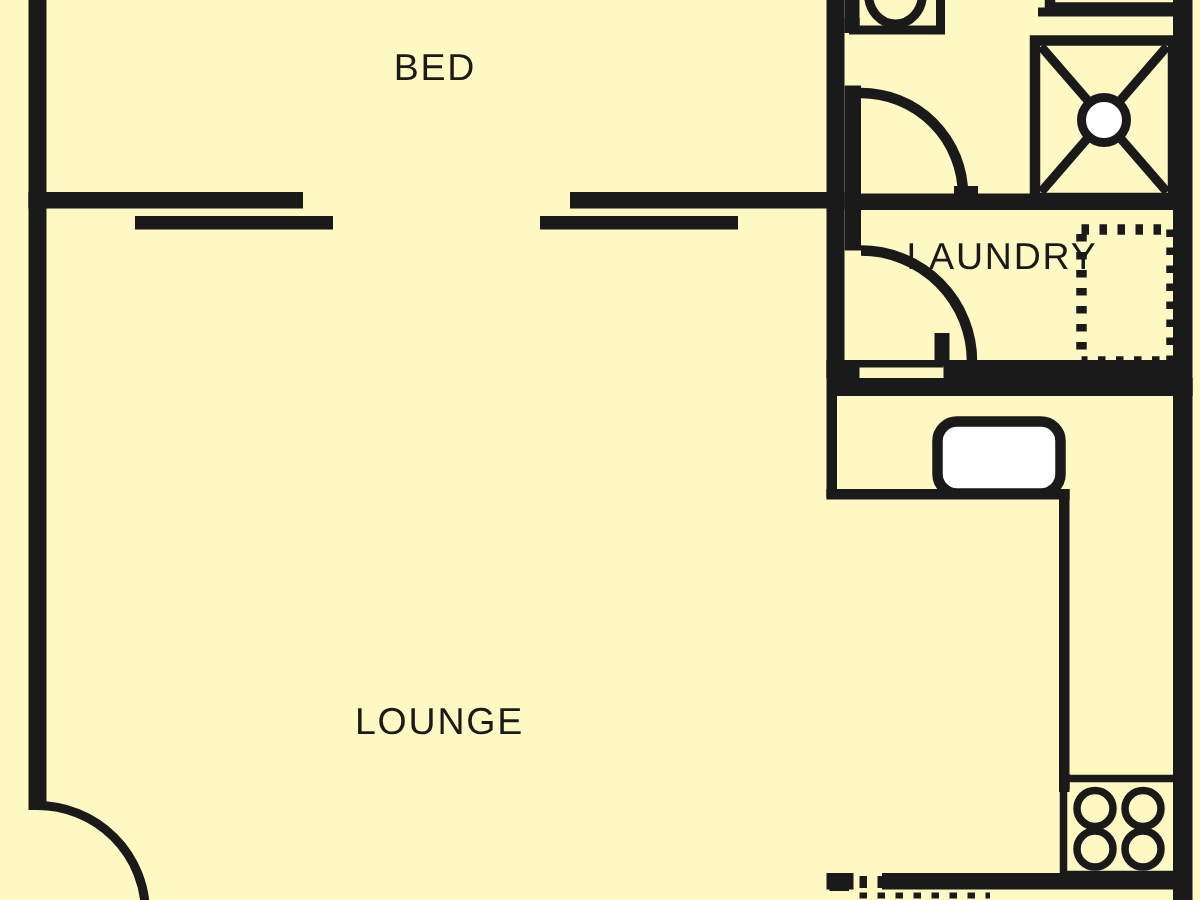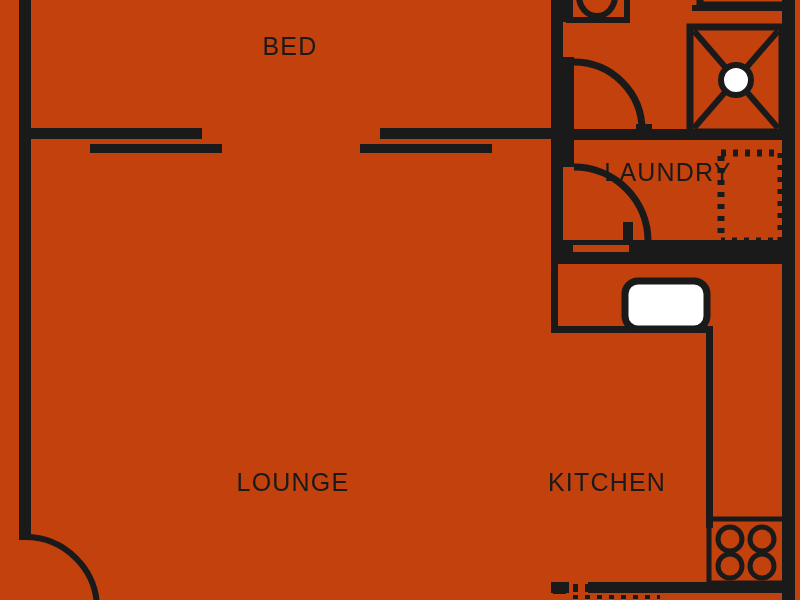--- a/index.html
+++ b/index.html
@@ -7,21 +7,21 @@
     padding: 0;
     background: #ffffff;
   }
   body {
     font-family: "Liberation Sans", sans-serif;
   }
   #floorplan-root {
     position: relative;
     width: 800px;
     height: 600px;
-    background: #c2410c;
+    background: #fef9c3;
     overflow: hidden;
   }
   #floorplan-svg {
     position: absolute;
     left: 0;
     top: 0;
     width: 800px;
     height: 600px;
     display: block;
   }
@@ -148,15 +148,14 @@
 
   </svg>
 
   <div class="room-label" style="left:290px; top:46px;">BED</div>
 
 
   <div class="room-label" style="left:293px; top:482px;">LOUNGE</div>
 
   <div class="room-label" style="left:668px; top:172px;">LAUNDRY</div>
 
-  <div class="room-label" style="left:607px; top:482px;">KITCHEN</div>
 
 </div>
 
 </body></html>

